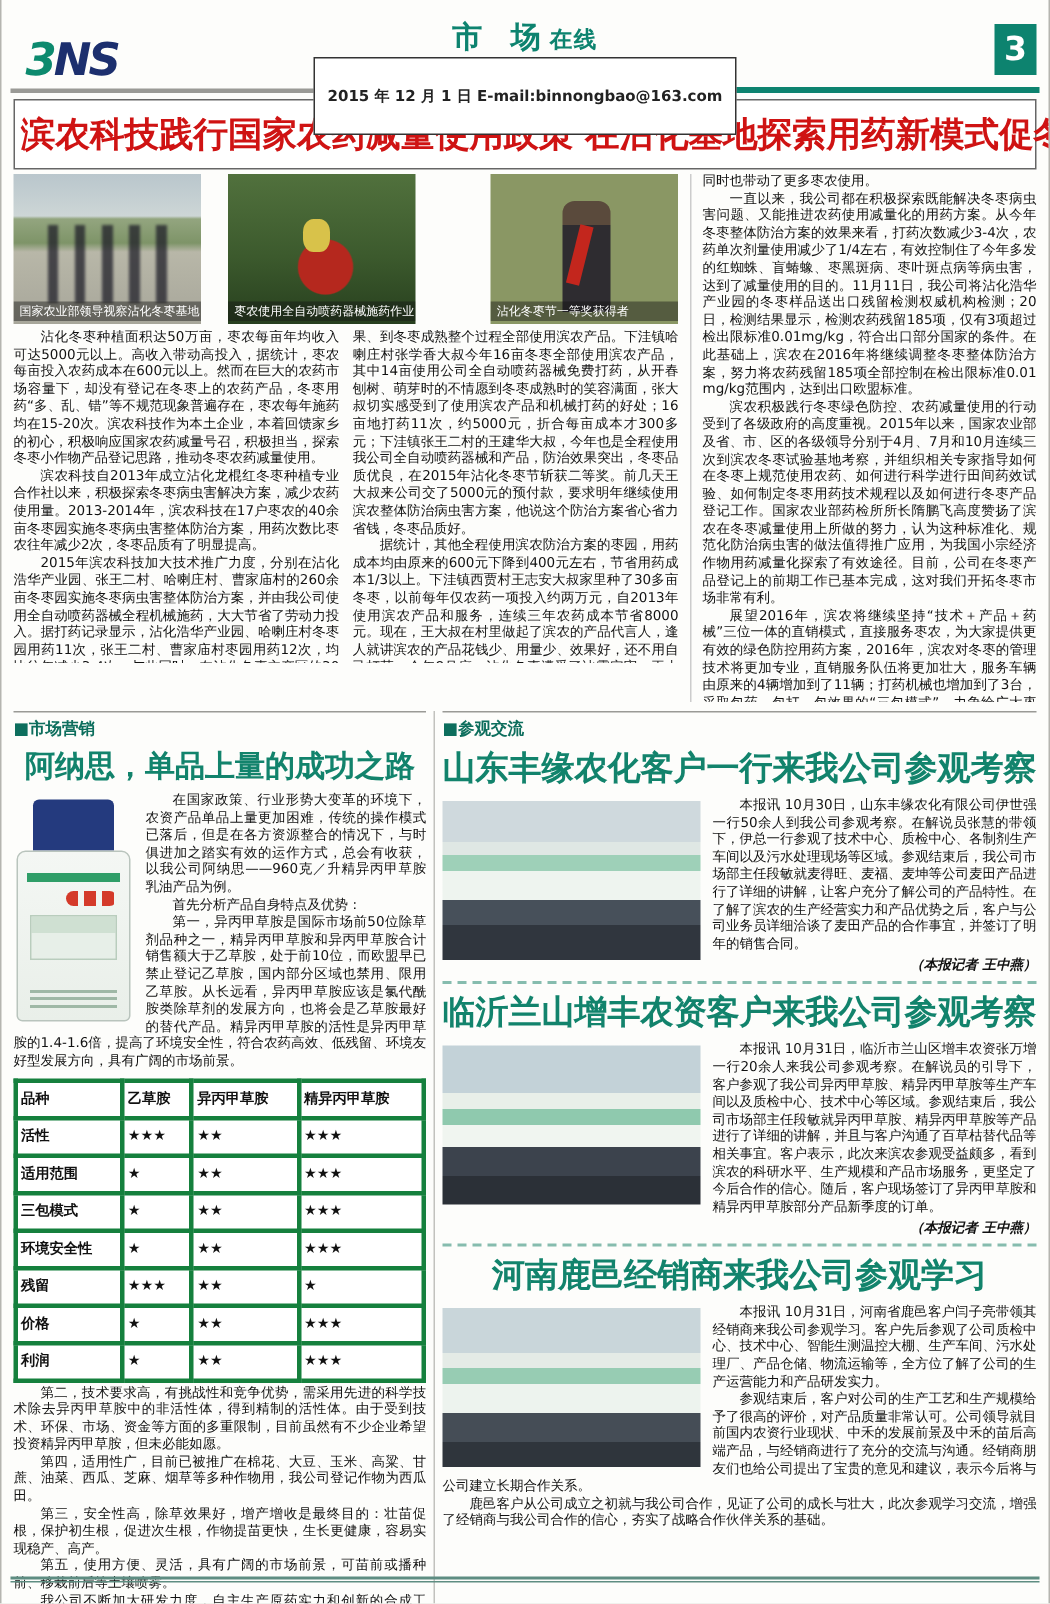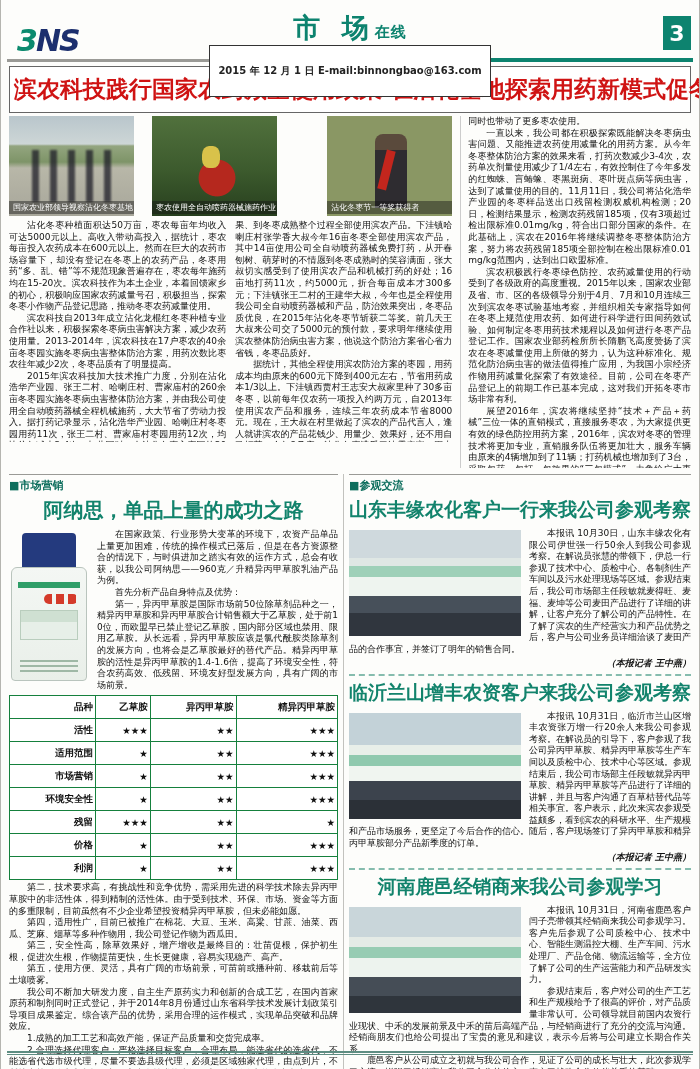--- a/index.html
+++ b/index.html
@@ -14,21 +14,21 @@
   
   .masthead { position:relative; height:58px; }
   .logo {
     position:absolute; left:10px; bottom:2px;
     font-weight:bold; font-style:italic; font-size:30px; letter-spacing:-2px;
     color:#1c2f6e; line-height:1;
   }
   .logo .logo-accent { color:#0c8a6e; }
   .mast-center { position:absolute; left:0; right:0; top:14px; text-align:center; }
   .mast-title { color:#0d836f; font-weight:bold; line-height:1; }
-  .mast-title .t-big { font-size:27px; letter-spacing:6px; }
+  .mast-title .t-big { font-size:20px; letter-spacing:6px; }
   .mast-title .t-small { font-size:15px; letter-spacing:1px; }
   .date-box {
     display:inline-block; margin-top:4px; border:1px solid #333;
     font-size:10px; font-weight:bold; color:#222; padding:18px 8px; background:#fff;
   }
   .page-num {
     position:absolute; right:2px; top:16px; width:28px; height:34px;
     background:#0d836f; color:#fff; font-size:22px; font-weight:bold;
     display:flex; align-items:center; justify-content:center;
   }
@@ -82,39 +82,39 @@
   .sec-right { flex:1; }
   .sec-header {
     border-top:1px solid #9a9a96; color:#0d6e5d; font-weight:bold;
     font-size:11px; padding:3px 0 2px 0;
   }
   .art-title {
     text-align:center; color:#12836c; font-weight:bold; font-size:20px;
     font-family:Liberation Serif, serif;
     margin:2px 0 5px 0; white-space:nowrap; overflow:hidden;
   }
-  .art-title.small { font-size:19px; }
+  .art-title.small { font-size:22px; }
   
   .bottle { float:left; width:76px; height:148px; margin:4px 10px 2px 2px; position:relative; }
   .bottle .cap-top { height:34px; width:54px; margin:0 auto; background:#243a7e; border-radius:4px 4px 0 0; }
   .bottle .body-b {
     height:114px; border:1px solid #b9c4bd; border-radius:6px 6px 4px 4px;
     background:linear-gradient(180deg,#f4f7f4 0%,#e9efe9 100%); position:relative;
   }
   .bottle .band { position:absolute; left:6px; right:6px; top:14px; height:6px; background:#2f9e68; }
   .bottle .dots { position:absolute; right:8px; top:26px; width:34px; height:10px;
     background:repeating-linear-gradient(90deg,#d43a2a 0 8px,transparent 8px 12px); border-radius:5px; }
   .bottle .label-txt { position:absolute; left:8px; top:42px; right:8px; height:30px;
     background:linear-gradient(180deg,#cfe0d2 0 40%,#e7efe8 40% 100%); border:1px solid #b9cdbd; }
   .bottle .label-foot { position:absolute; left:8px; bottom:8px; right:8px; height:14px;
     background:repeating-linear-gradient(0deg,#9fb8a6 0 2px,transparent 2px 5px); }
   
   table.cmp { width:100%; border-collapse:collapse; margin:4px 0 2px 0; background:#fff; }
   table.cmp th, table.cmp td {
-    border:1px solid #15803d; font-size:9.5px; text-align:right; padding:4.5px 2px; color:#111;
+    border:3px solid #15803d; font-size:9.5px; text-align:left; padding:4.5px 2px; color:#111;
   }
   table.cmp th { font-weight:bold; }
   table.cmp td.rowhead { font-weight:bold; }
   .table-caption { text-align:center; font-weight:bold; font-size:10px; margin:3px 0 4px 0; color:#111; }
   .byline { text-align:right; font-size:9px; font-weight:bold; font-style:italic; color:#111; margin-top:1px; }
   
   .visit-article { margin-bottom:2px; }
   .visit-article .vphoto {
     float:left; width:172px; height:106px; margin:2px 8px 2px 0;
   }
@@ -221,21 +221,21 @@
               <td>★★</td>
               <td>★★★</td>
             </tr>
             <tr>
               <td class="rowhead">适用范围</td>
               <td>★</td>
               <td>★★</td>
               <td>★★★</td>
             </tr>
             <tr>
-              <td class="rowhead">市场营销</td>
+              <td class="rowhead">三包模式</td>
               <td>★</td>
               <td>★★</td>
               <td>★★★</td>
             </tr>
             <tr>
               <td class="rowhead">环境安全性</td>
               <td>★</td>
               <td>★★</td>
               <td>★★★</td>
             </tr>

